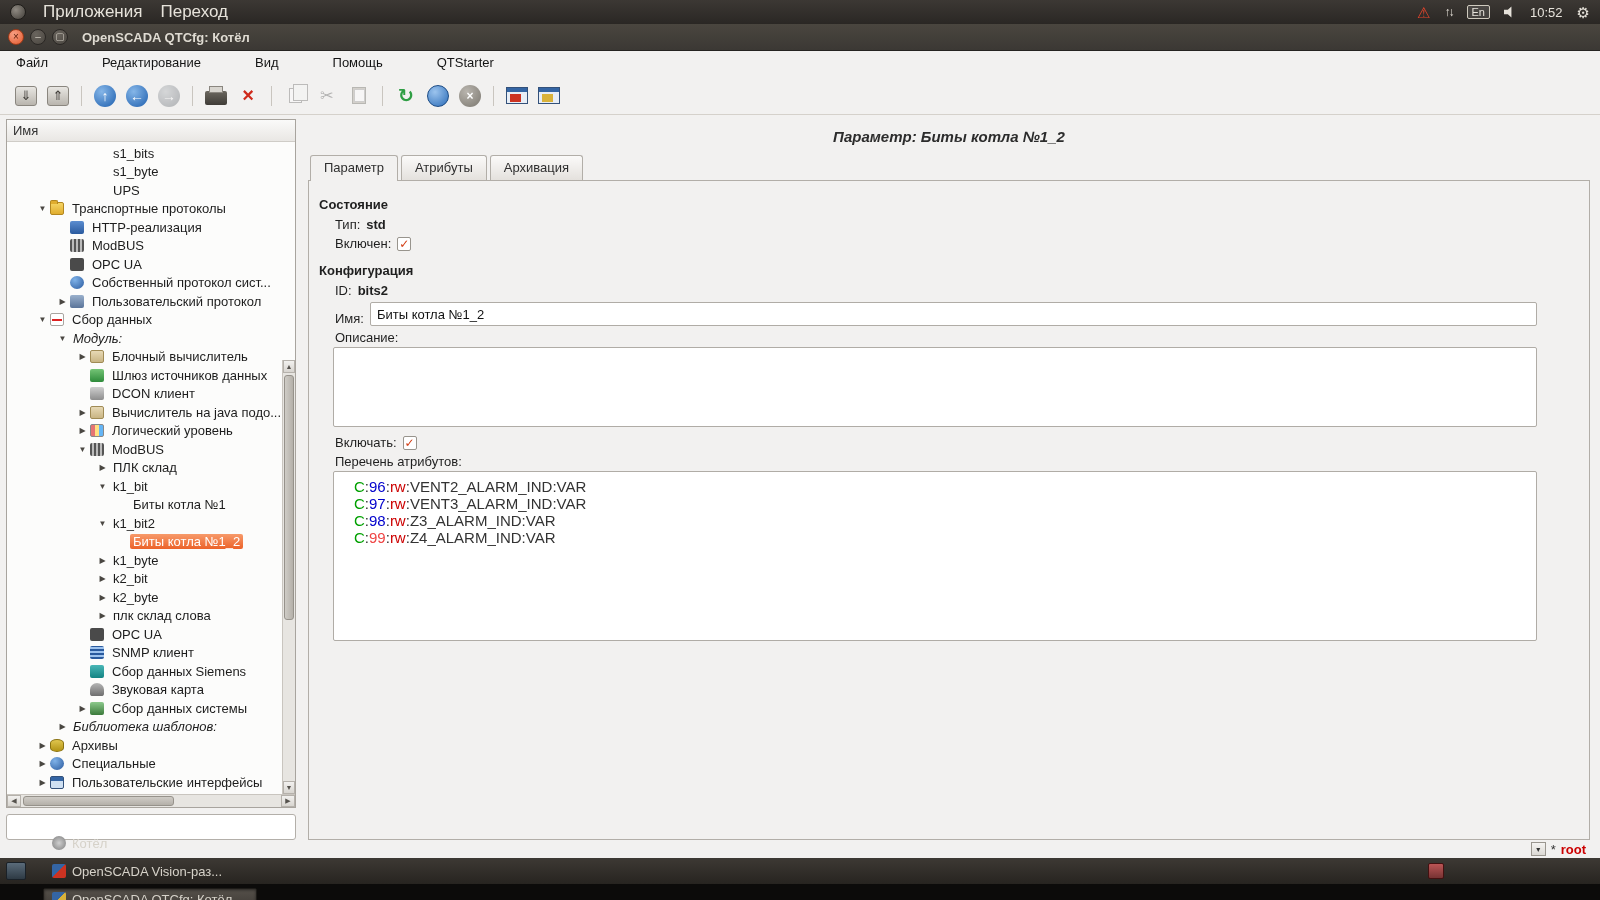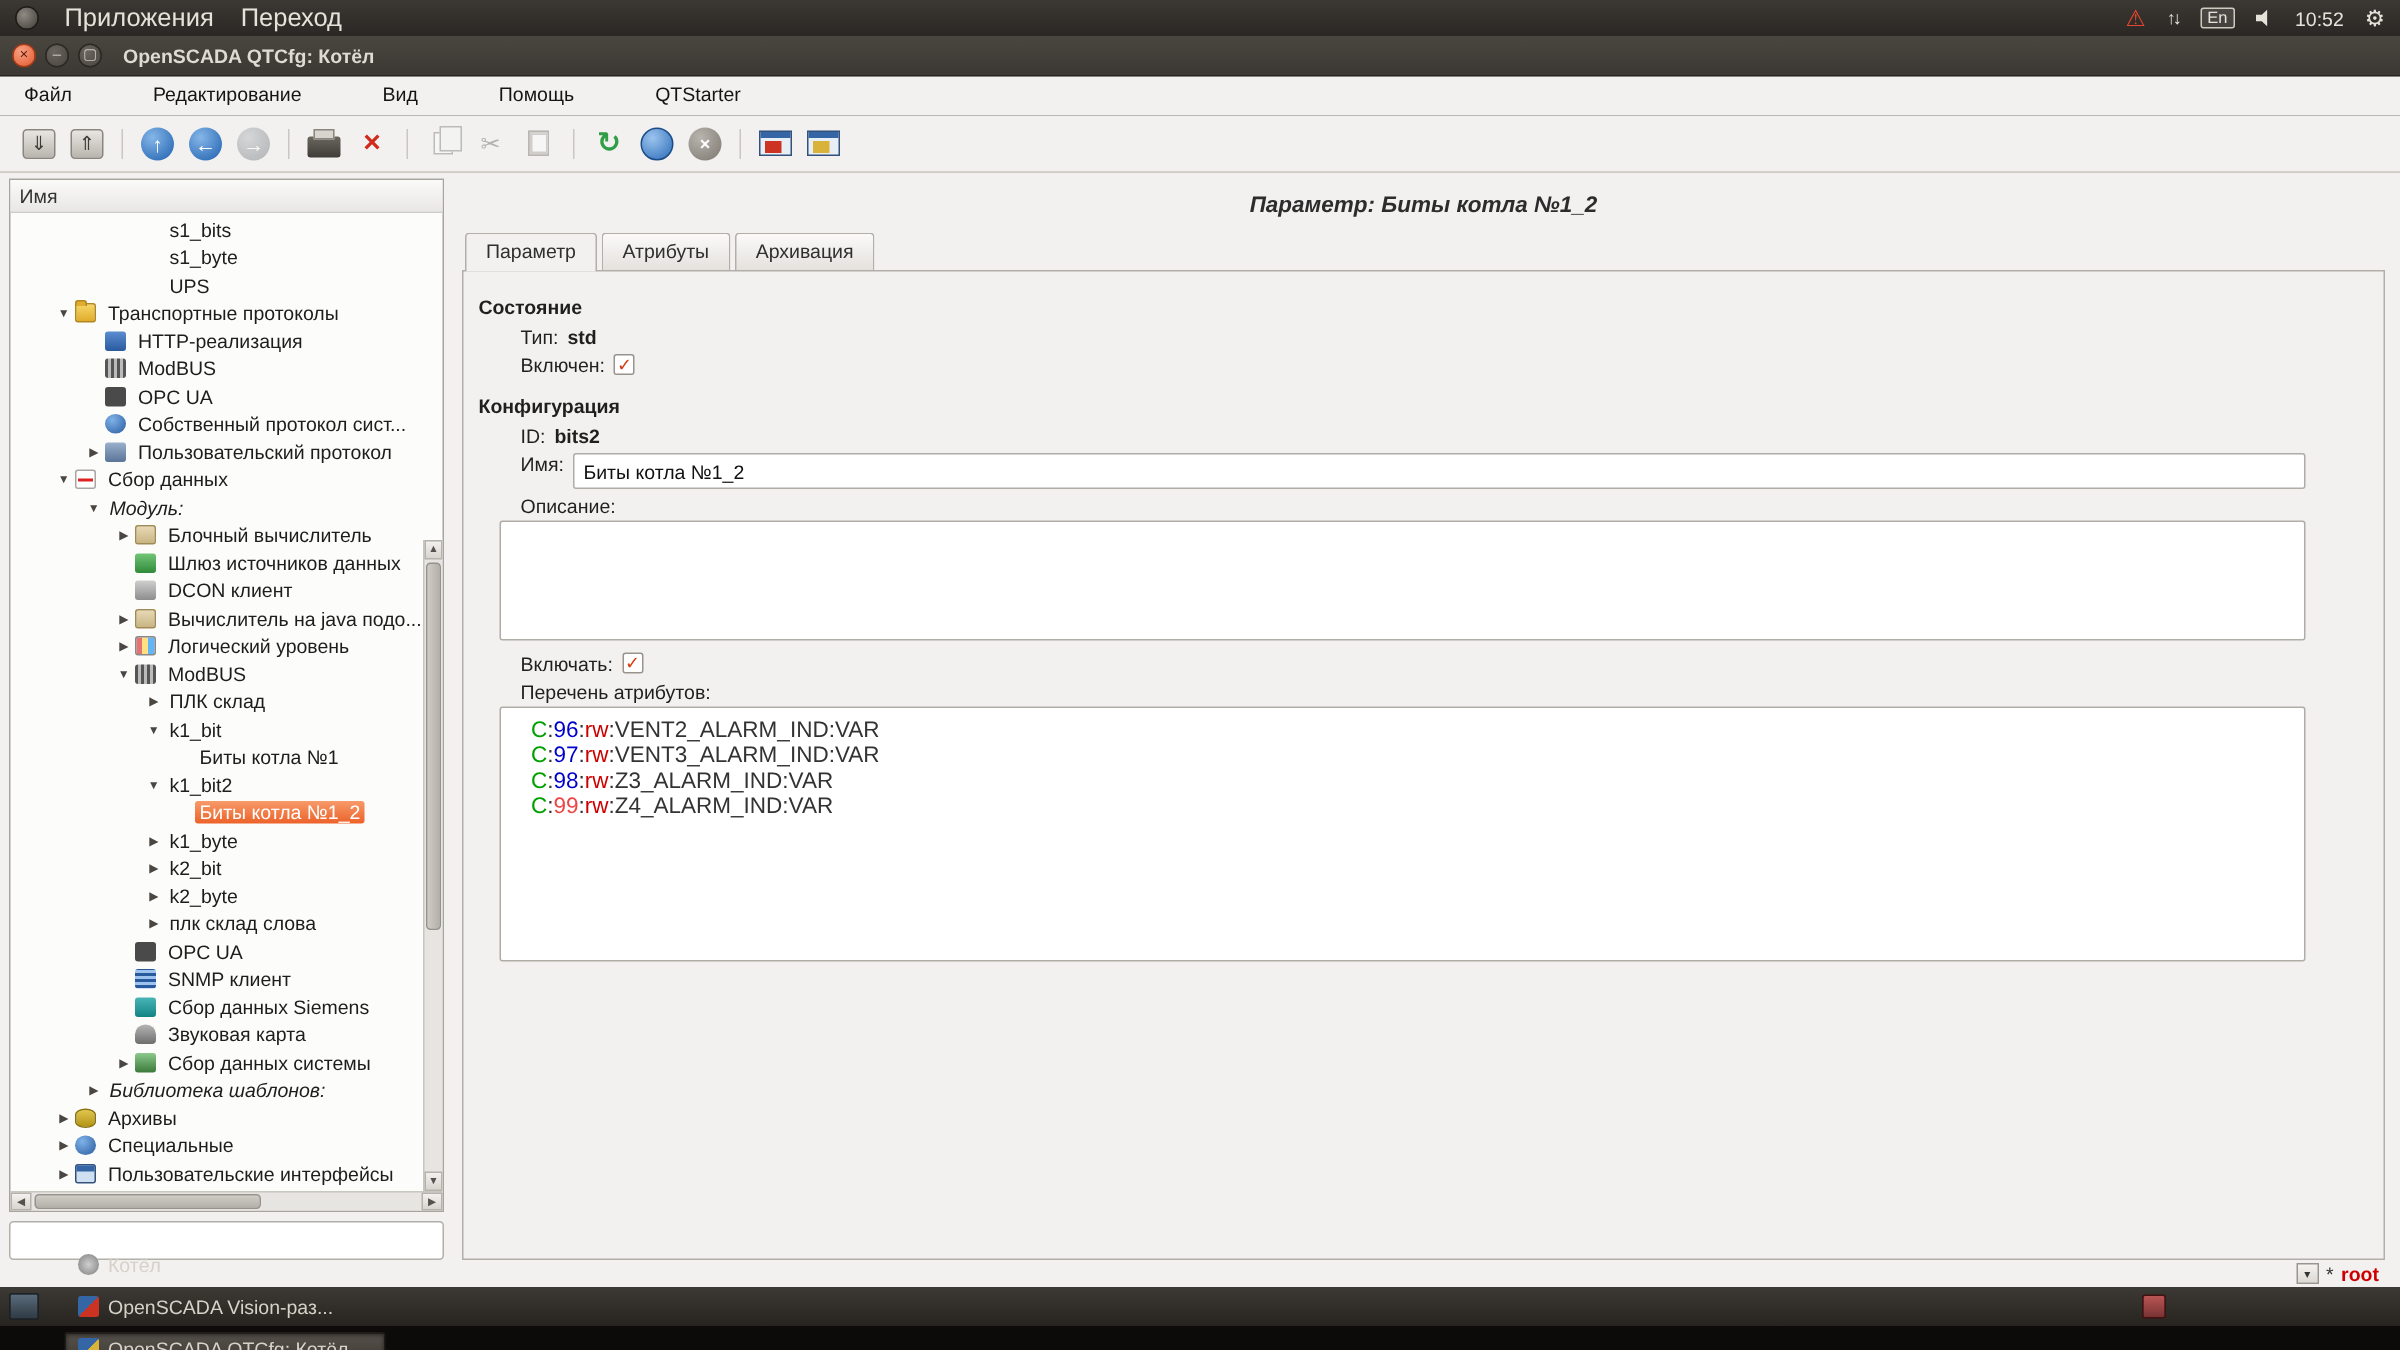--- a/index.html
+++ b/index.html
@@ -100,21 +100,21 @@
 .tree-filter{height:26px;margin-top:6px;border:1px solid #b3afa9;border-radius:3px;background:#fff;font-family:inherit;font-size:13px;padding:0 6px;flex:none;}
 
 
 .main-panel{flex:1;display:flex;flex-direction:column;min-width:0;padding:0 4px 0 4px;}
 .page-title{text-align:center;font-size:15px;font-weight:bold;font-style:italic;color:#2c2c2c;padding:9px 0 10px;}
 .tabs{display:flex;padding-left:2px;}
 .tab{padding:4px 13px 5px;border:1px solid #b2aea8;border-bottom:none;border-radius:3px 3px 0 0;background:linear-gradient(#fbfaf9,#e4e1dd);margin-right:3px;color:#2f2f2f;position:relative;z-index:1;font-size:13px;}
 .tab.active{background:#f2f1f0;z-index:3;margin-bottom:-1px;padding-bottom:6px;}
 .tab-pane{flex:1;border:1px solid #b2aea8;background:#f2f1f0;padding:12px 0 0 10px;position:relative;z-index:2;min-height:0;}
 .group-heading{font-weight:bold;color:#1f1f1f;margin:4px 0 5px;}
-.frow{display:flex;align-items:flex-start;margin:4px 0 4px 28px;}
+.frow{display:flex;align-items:flex-end;margin:4px 0 4px 16px;}
 .flabel{margin-right:6px;color:#1f1f1f;}
 .fvalue{font-weight:bold;color:#1f1f1f;}
 .checkbox{width:14px;height:14px;border:1px solid #98948d;background:#fff;border-radius:2px;display:flex;align-items:center;justify-content:center;color:#d23b12;font-weight:bold;font-size:12px;line-height:1;}
 .name-input{flex:1;margin-right:52px;height:24px;border:1px solid #b0aca6;border-radius:2px;background:#fff;font-size:13px;padding:0 6px;font-family:inherit;color:#111;}
 .descr-box{height:80px;margin:2px 52px 8px 14px;border:1px solid #b0aca6;border-radius:2px;background:#fff;}
 .attrs-box{height:170px;margin:2px 52px 0 14px;border:1px solid #b0aca6;border-radius:2px;background:#fff;padding:6px 9px;overflow:hidden;}
 .attr-line{font-size:15px;line-height:17px;color:#333;margin-left:11px;}
 
 
 .statusrow{height:18px;display:flex;align-items:center;justify-content:flex-end;gap:5px;padding-right:8px;flex:none;}

